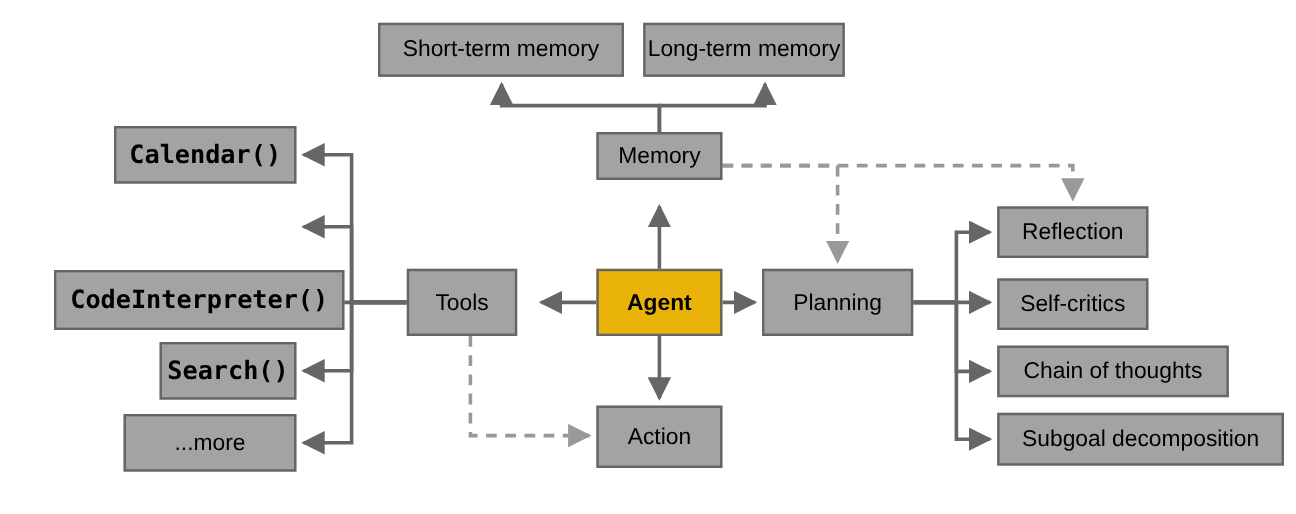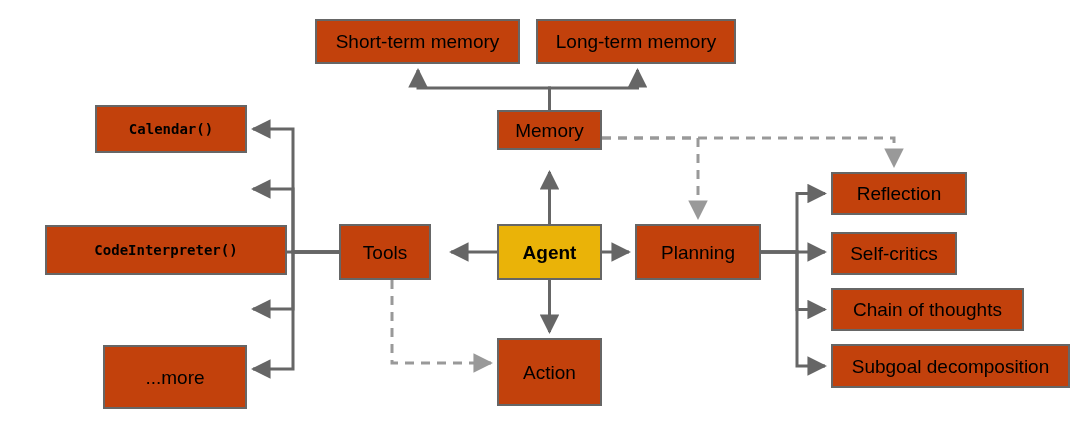--- a/index.html
+++ b/index.html
@@ -21,35 +21,35 @@
     position: absolute;
     left: 0;
     top: 0;
     width: 1080px;
     height: 428px;
     pointer-events: none;
   }
   .node {
     position: absolute;
     box-sizing: border-box;
-    background: #c2410c;
+    background: #a3a3a3;
     border: 2px solid #666666;
     display: flex;
     align-items: center;
     justify-content: center;
     color: #000000;
     font-size: 19px;
     line-height: 1;
     white-space: nowrap;
     z-index: 2;
   }
   .node.mono {
     font-family: "DejaVu Sans Mono", "Liberation Mono", monospace;
     font-weight: bold;
-    font-size: 14px;
+    font-size: 21px;
     letter-spacing: 0px;
   }
   .node.accent {
     background: #eab308;
     font-weight: bold;
   }
 </style>
 </head>
 <body>
 
@@ -97,59 +97,62 @@
       <path d="M 602 138 L 894 138 L 894 166"></path>
 
       <path d="M 392 280 L 392 363 L 491 363"></path>
     </g>
   </svg>
 
   <div class="node" style="left:315px; top:19px; width:205px; height:45px;">
     <span>Short-term memory</span>
   </div>
 
-  <div class="node" style="left:536px; top:19px; width:200px; height:45px;">
+  <div class="node" style="left:536px; top:19px; width:168px; height:45px;">
     <span>Long-term memory</span>
   </div>
 
   <div class="node" style="left:497px; top:110px; width:105px; height:40px;">
     <span>Memory</span>
   </div>
 
   <div class="node accent" style="left:497px; top:224px; width:105px; height:56px;">
     <span>Agent</span>
   </div>
 
-  <div class="node" style="left:497px; top:338px; width:105px; height:68px;">
+  <div class="node" style="left:497px; top:338px; width:105px; height:52px;">
     <span>Action</span>
   </div>
 
   <div class="node" style="left:339px; top:224px; width:92px; height:56px;">
     <span>Tools</span>
   </div>
 
   <div class="node" style="left:635px; top:224px; width:126px; height:56px;">
     <span>Planning</span>
   </div>
 
   <div class="node mono" style="left:95px; top:105px; width:152px; height:48px;">
     <span>Calendar()</span>
   </div>
 
 
   <div class="node mono" style="left:5px; top:225px; width:242px; height:50px;margin-left:40px;">
     <span>CodeInterpreter()</span>
   </div>
 
+  <div class="node mono" style="left:133px; top:285px; width:114px; height:48px;">
+    <span>Search()</span>
+  </div>
 
-  <div class="node" style="left:103px; top:345px; width:144px; height:64px;">
+  <div class="node" style="left:103px; top:345px; width:144px; height:48px;">
     <span>...more</span>
   </div>
 
-  <div class="node" style="left:831px; top:172px; width:136px; height:43px;">
+  <div class="node" style="left:831px; top:172px; width:126px; height:43px;">
     <span>Reflection</span>
   </div>
 
   <div class="node" style="left:831px; top:232px; width:126px; height:43px;">
     <span>Self-critics</span>
   </div>
 
   <div class="node" style="left:831px; top:288px; width:193px; height:43px;justify-content:center;">
     <span>Chain of thoughts</span>
   </div>

